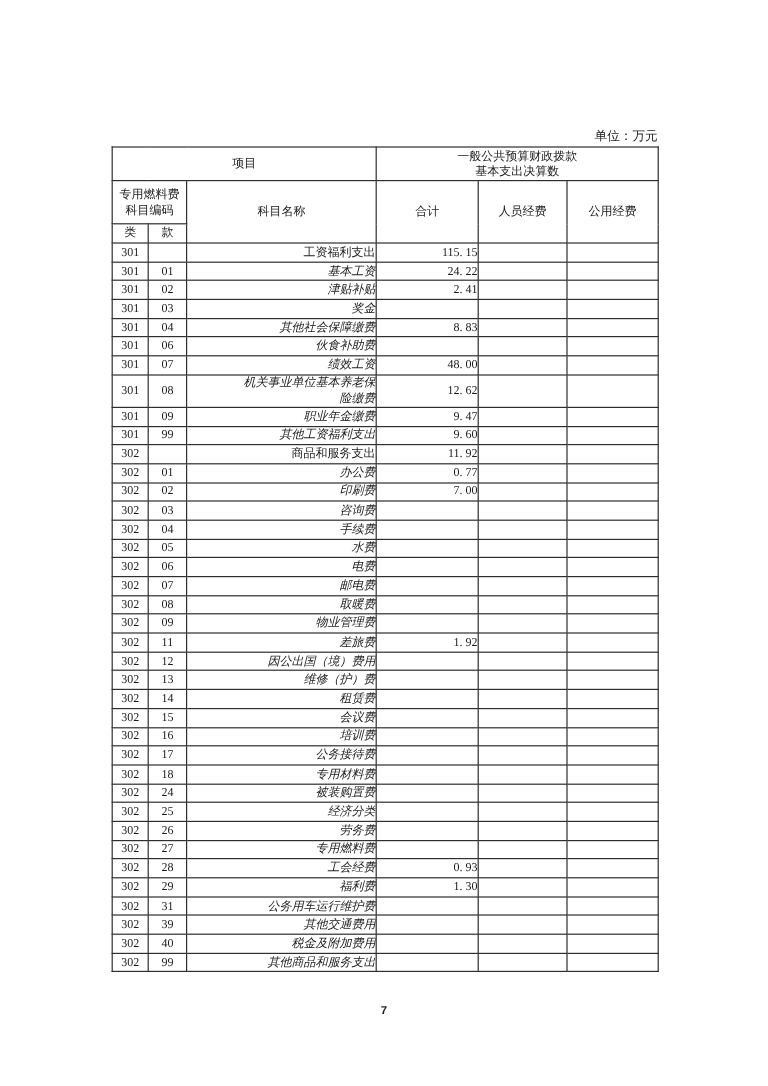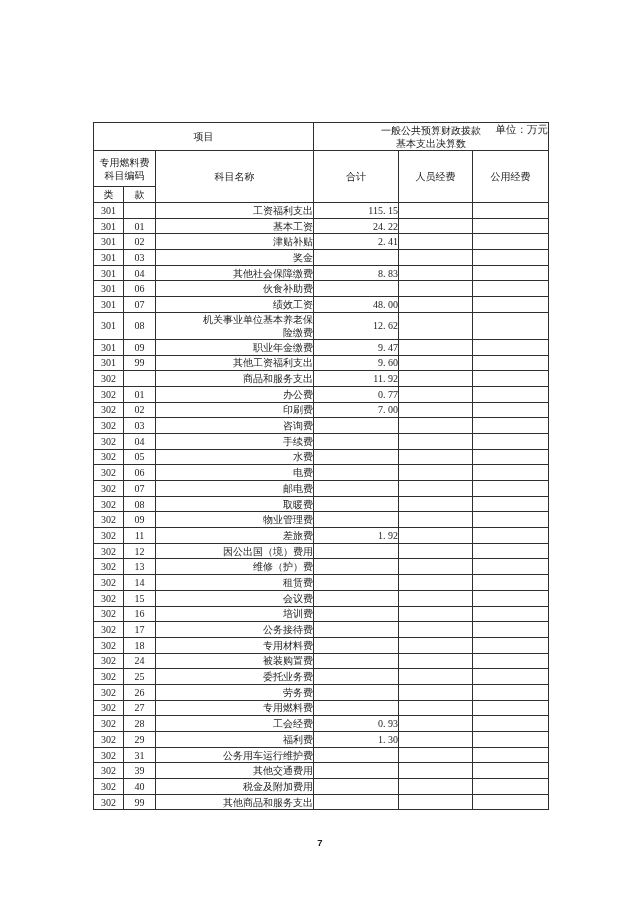--- a/index.html
+++ b/index.html
@@ -8,21 +8,21 @@
     font-family:"Liberation Serif","DejaVu Serif",serif;
     color:#1c1c1c;position:relative;
   }
   .page{position:absolute;inset:0;}
   .doc-title{
     position:absolute;top:92px;left:93px;width:455px;
     text-align:center;font-size:11.5px;font-weight:bold;letter-spacing:0.5px;
   }
   .unit-label{
     position:absolute;top:107px;left:93px;width:455px;
-    text-align:right;font-size:10.5px;margin-top:16px;
+    text-align:right;font-size:10.5px;
   }
   table.budget{
     position:absolute;top:122px;left:93px;width:455px;
     border-collapse:collapse;table-layout:fixed;
   }
   table.budget col.c-lei{width:30px;}
   table.budget col.c-kuan{width:32px;}
   table.budget col.c-name{width:158px;}
   table.budget col.c-total{width:85px;}
   table.budget col.c-pers{width:74px;}
@@ -33,21 +33,21 @@
     padding:0;line-height:13px;vertical-align:middle;
     overflow:hidden;
   }
   thead tr.h1{height:28px;margin-top:12px;}
   thead tr.h2{height:36px;}
   thead tr.h3{height:16px;}
   tbody tr{height:15.7px;}
   th{text-align:center;white-space:pre-line;}
   td.code{text-align:center;}
   td.name{text-align:right;padding-left:7px;white-space:pre-line;}
-  tr.detail td.name{text-indent:13px;}
+  tr.detail td.name{text-indent:13px;font-style:italic;}
   td.num{text-align:right;padding-right:5px;}
   .page-number{
     position:absolute;top:837px;left:0;width:640px;
     text-align:center;font-size:9.5px;font-weight:bold;
     font-family:"Liberation Sans","DejaVu Sans",sans-serif;
   }
 </style>
 </head>
 <body>
 
@@ -314,21 +314,21 @@
           <td class="code">302</td>
           <td class="code">24</td>
           <td class="name">被装购置费</td>
           <td class="num"></td>
           <td class="num"></td>
           <td class="num"></td>
         </tr>
         <tr class="detail">
           <td class="code">302</td>
           <td class="code">25</td>
-          <td class="name">委托业务费</td>
+          <td class="name">经济分类</td>
           <td class="num"></td>
           <td class="num"></td>
           <td class="num"></td>
         </tr>
         <tr class="detail">
           <td class="code">302</td>
           <td class="code">26</td>
           <td class="name">劳务费</td>
           <td class="num"></td>
           <td class="num"></td>

